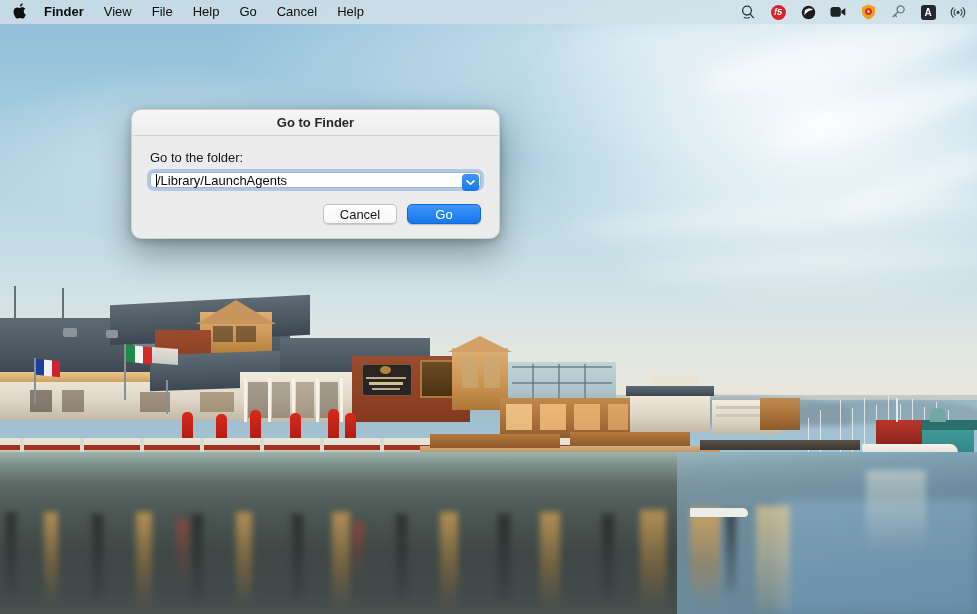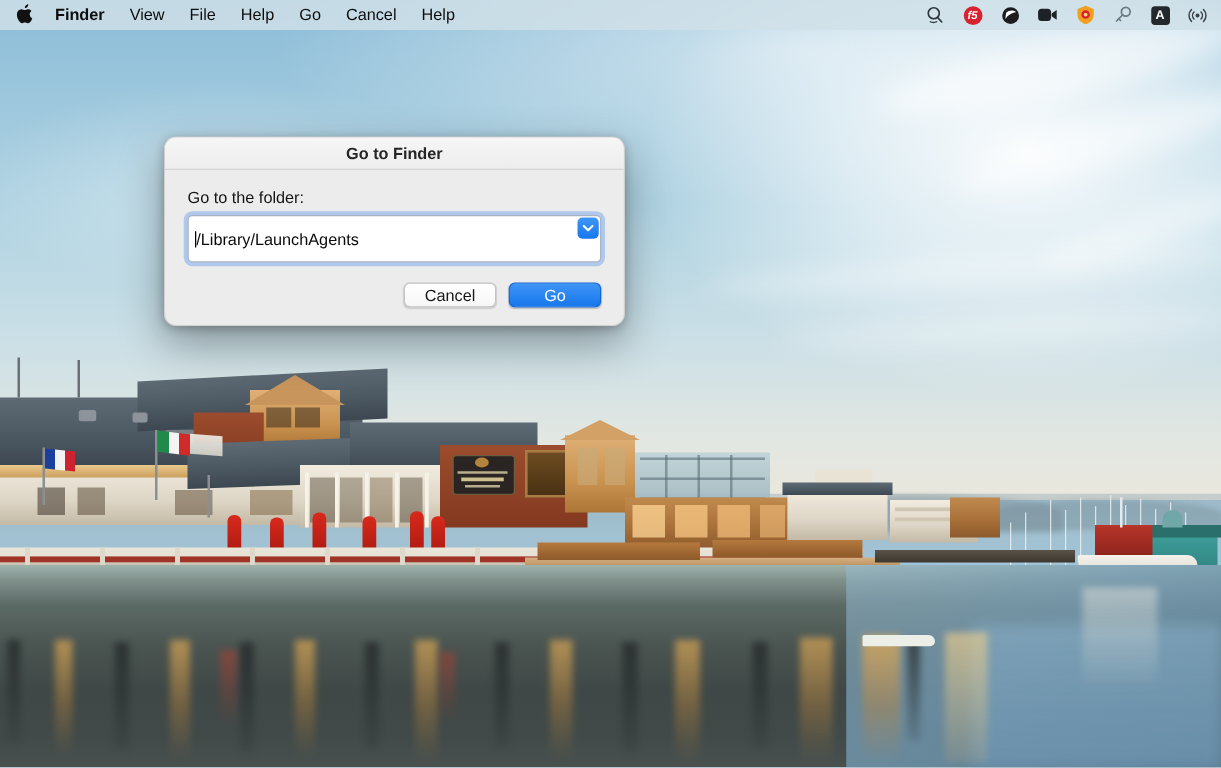--- a/index.html
+++ b/index.html
@@ -261,21 +261,21 @@
   .dlg-body {
     padding: 14px 18px 14px 18px;
   }
   .dlg-label {
     font-size: 13px;
     color: #141414;
     margin-bottom: 7px;
   }
   .combo-wrap {
     position: relative;
-    height: 38px;
+    height: 16px;
     border-radius: 4px;
     background: #ffffff;
     border: 1px solid #a9b4c4;
     box-shadow: 0 0 0 3px rgba(92,150,235,0.42);
     display: flex;
     align-items: center;
     box-sizing: border-box;
   }
   .caret {
     width: 1px;

